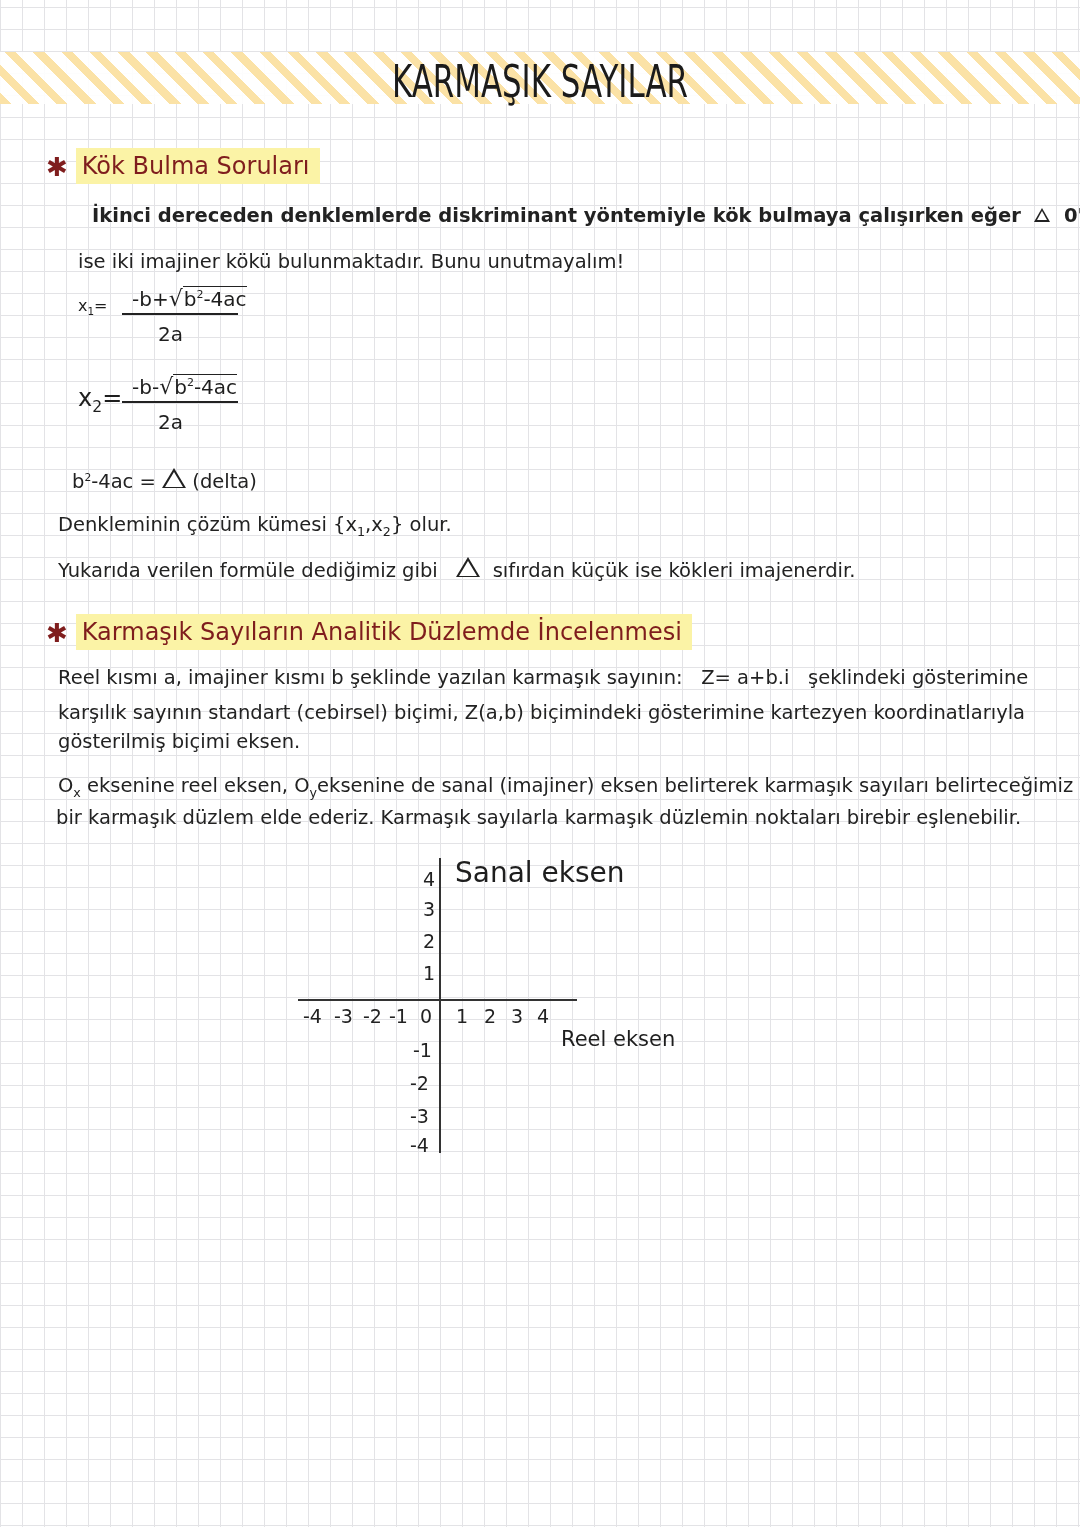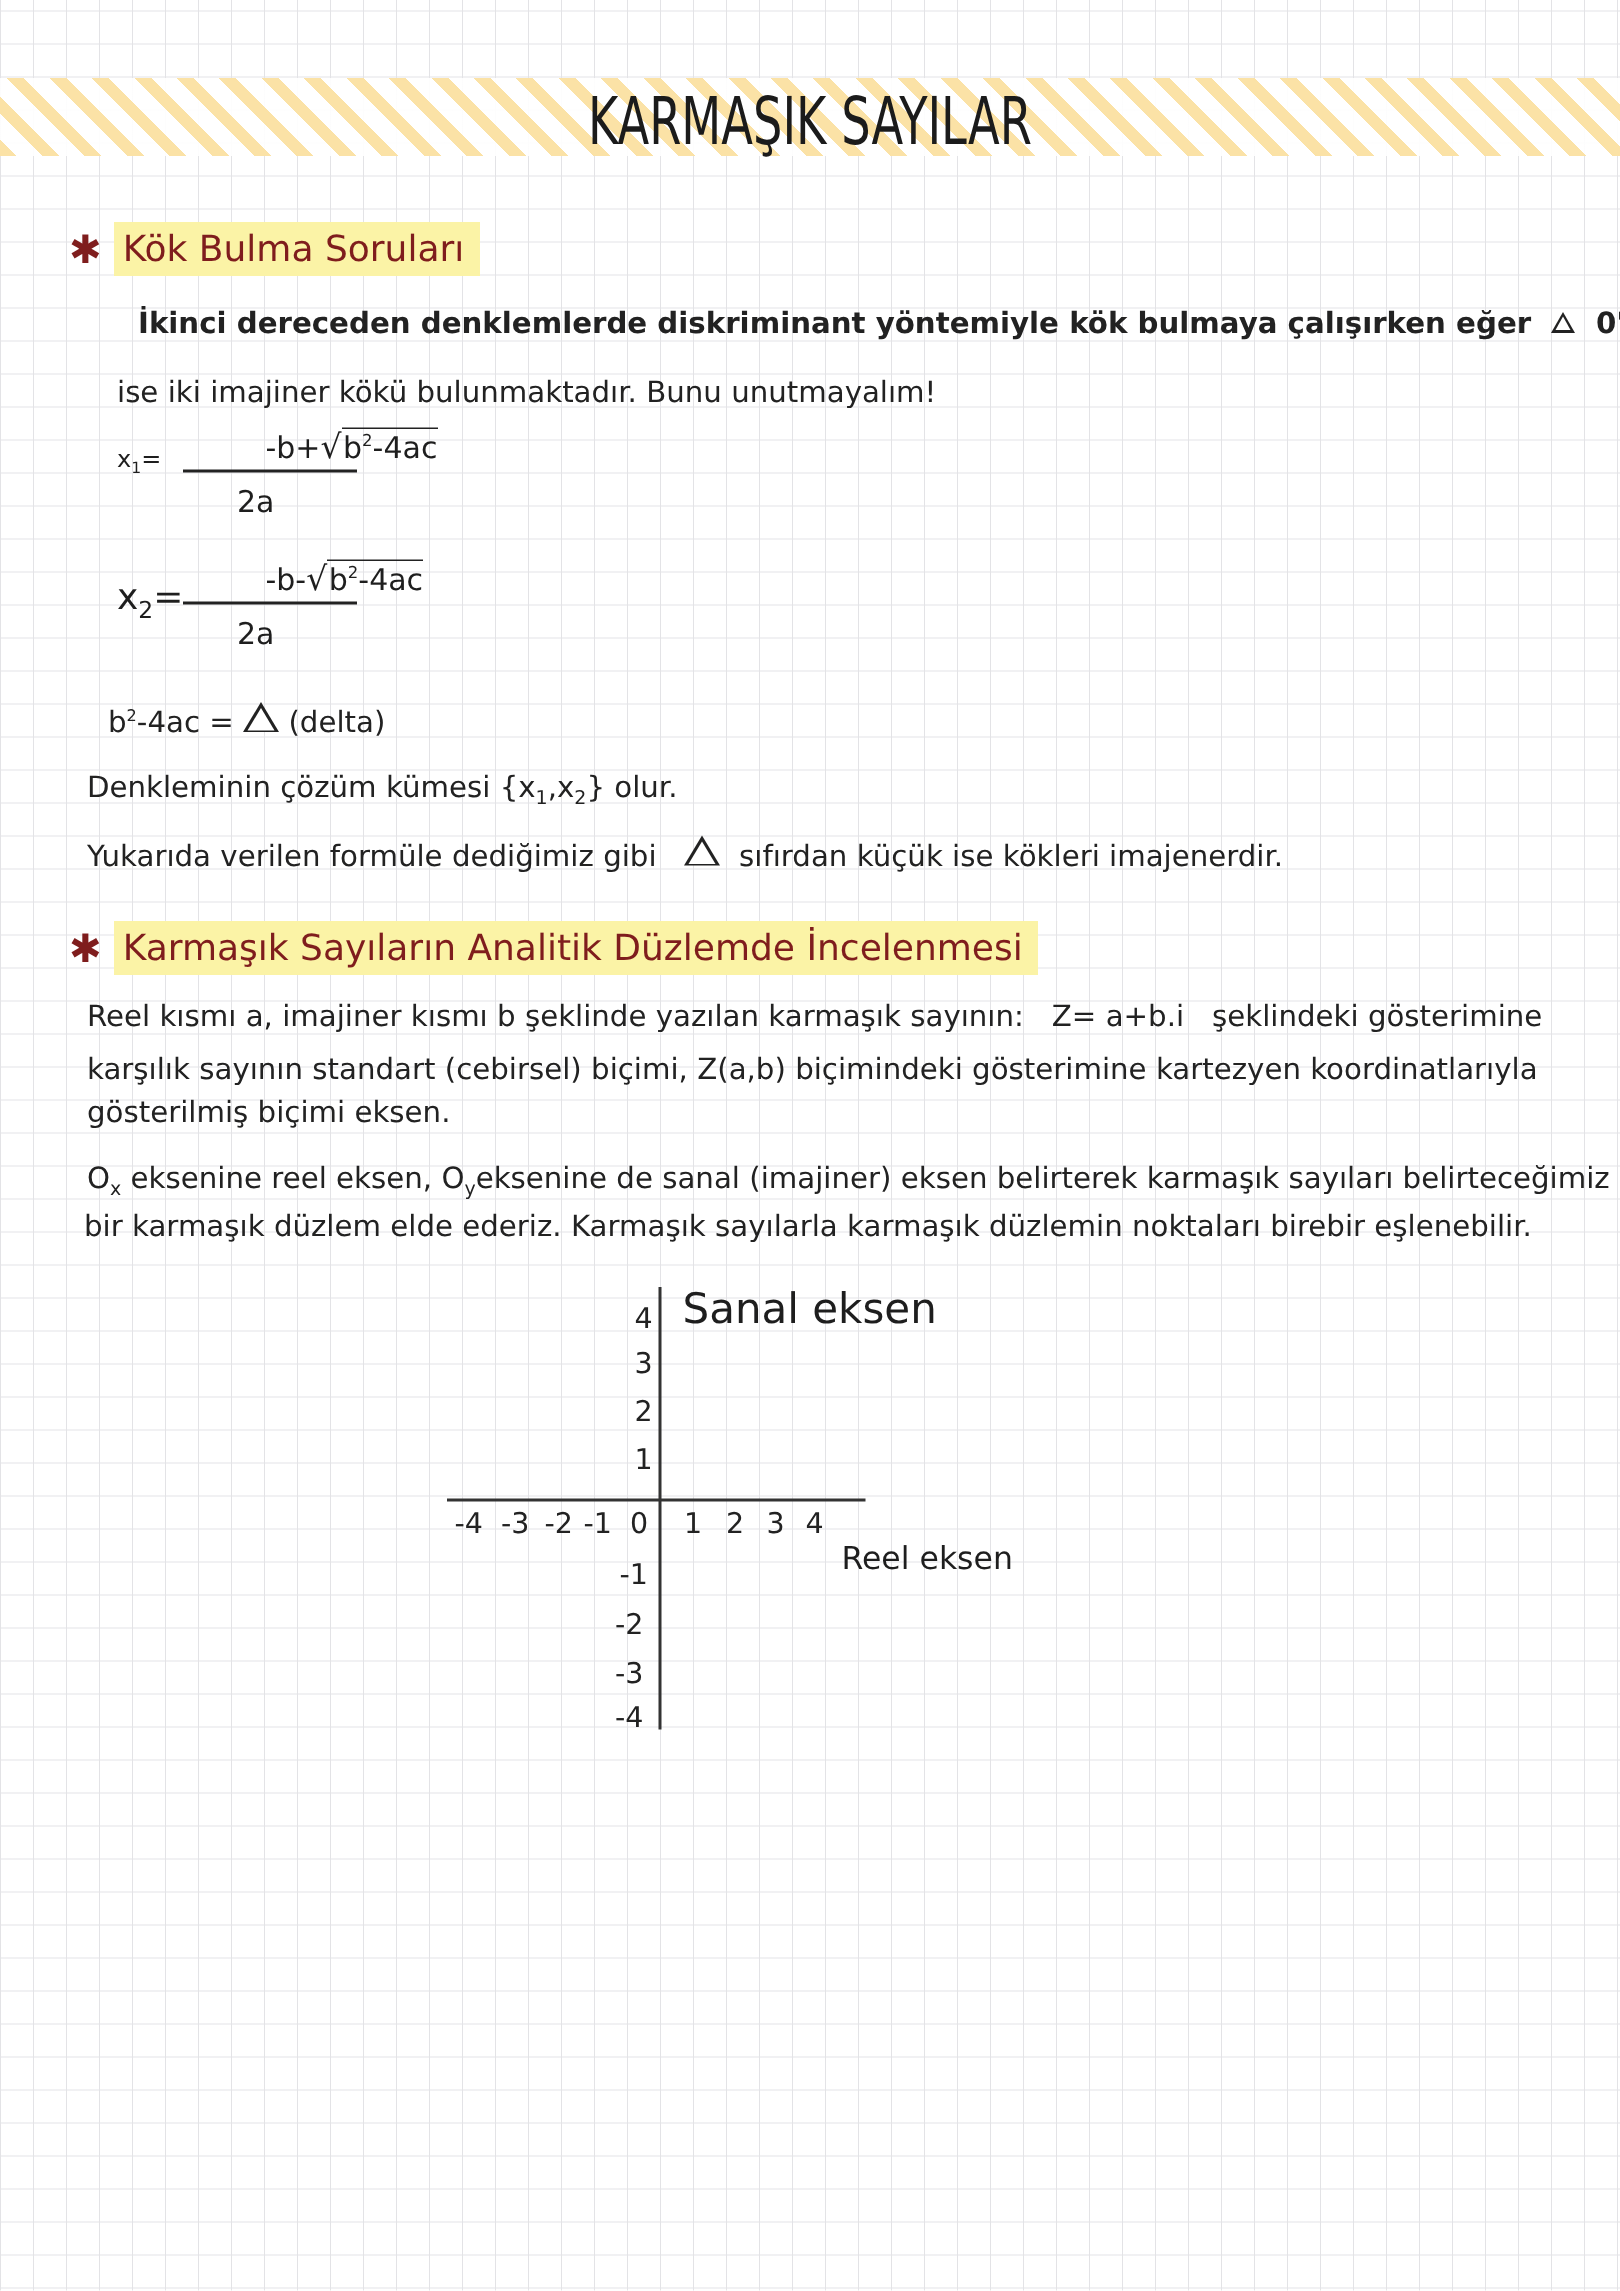--- a/index.html
+++ b/index.html
@@ -25,21 +25,21 @@
     font-size: 44px; letter-spacing: 0px; color: #1b1b1b; transform: scaleX(0.78);
     transform-origin: 540px 0;
   }
   .heading {
     position: absolute; font-size: 24px; color: #7f1d1d;
   }
   .heading .star { font-size: 26px; margin-right: 8px; display: inline-block; vertical-align: middle; }
   .heading .hl { background: #fbf3a6; padding: 4px 10px 4px 6px; display: inline-block; }
   .p { font-size: 19.5px; color: #222; }
   .frac { position: absolute; }
-  .frac .num { position: absolute; font-size: 20px; white-space: nowrap; margin-left: 45px; }
+  .frac .num { position: absolute; font-size: 20px; white-space: nowrap; }
   .frac .bar { position: absolute; height: 2px; background: #222; }
   .frac .den { position: absolute; font-size: 20px; }
   .sqrt { border-top: 1.5px solid #222; padding-left: 1px; }
   .sqrt-sign { font-size: 22px; }
   .tri { display: inline-block; width: 0; height: 0; border-left: 8px solid transparent; border-right: 8px solid transparent; border-bottom: 14px solid #222; position: relative; vertical-align: baseline; }
   .tri::after { content: ""; position: absolute; left: -5.5px; top: 3px; border-left: 5.5px solid transparent; border-right: 5.5px solid transparent; border-bottom: 9.5px solid #fff; }
   .tri.big { border-left-width: 12px; border-right-width: 12px; border-bottom-width: 20px; }
   .tri.big::after { left: -9px; top: 3.5px; border-left-width: 9px; border-right-width: 9px; border-bottom-width: 15px; }
   .axis-v { position: absolute; left: 439px; top: 858px; width: 2px; height: 295px; background: #333; }
   .axis-h { position: absolute; left: 298px; top: 999px; width: 279px; height: 2px; background: #333; }

